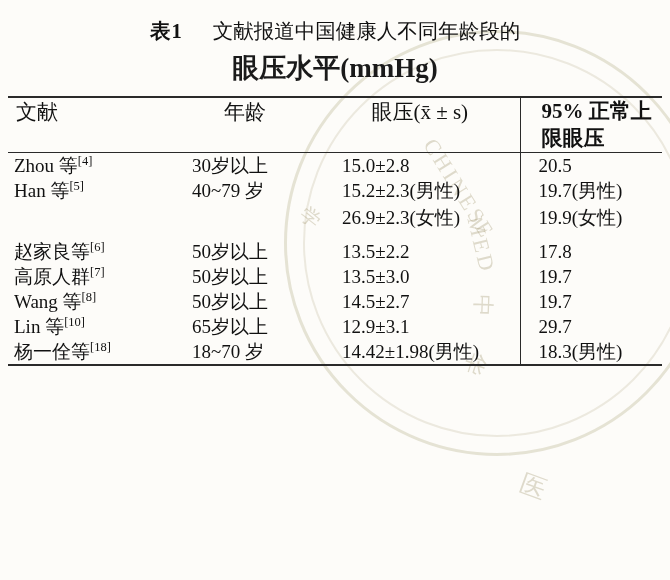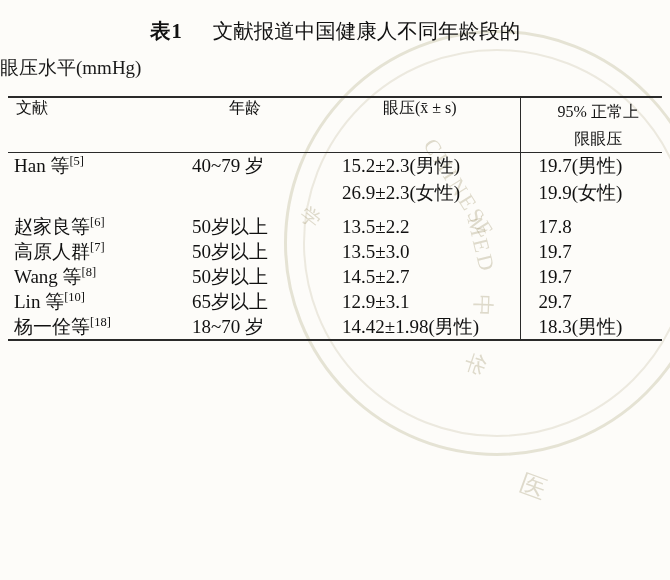--- a/index.html
+++ b/index.html
@@ -72,24 +72,25 @@
     font-size: 20.5px;
     line-height: 34px;
     color: #111;
   }
   .caption .cap-num {
     font-weight: bold;
     margin-right: 30px;
     letter-spacing: 1px;
   }
   .caption-line2 {
-    text-align: left;
-    font-size: 19px;
+    text-align: center;
+    font-size: 27px;
     line-height: 32px;
     padding-bottom: 8px;
+    font-weight: bold;
   }
 
   
   .rule-top {
     height: 2px;
     background: #2a2a2a;
     margin: 4px 8px 0 8px;
   }
   .rule-mid {
     height: 1px;
@@ -110,29 +111,29 @@
   table.t td, table.t th {
     padding: 0;
     vertical-align: top;
   }
   .col-ref   { width: 170px; }
   .col-age   { width: 150px; }
   .col-iop   { width: 200px; }
   .col-upper { width: 150px; }
 
   .hdr td {
-    font-size: 16px;
+    font-size: 21px;
     padding: 11px 0 12px 0;
     color: #111;
     margin-left: 28px;
   }
   .hdr .c-ref   { padding-left: 16px; text-align: left; }
   .hdr .c-age   { text-align: center; }
   .hdr .c-iop   { text-align: center; }
-  .hdr .c-upper { text-align: center; line-height: 27px; padding-left: 12px; padding-right: 6px; }
+  .hdr .c-upper { text-align: left; line-height: 27px; padding-left: 21px; padding-right: 6px; font-weight: bold; }
 
   .vrule {
     border-left: 1px solid #2a2a2a;
   }
 
   .body-row td {
     font-size: 19px;
     line-height: 25px;
     padding-top: 9px;
     padding-bottom: 9px;
@@ -199,20 +200,26 @@
 
     <table class="t">
       <colgroup>
         <col class="col-ref">
         <col class="col-age">
         <col class="col-iop">
         <col class="col-upper">
       </colgroup>
 
       <tbody>
+          <tr class="body-row">
+        <td class="c-ref"><span>Zhou 等</span><sup>[4]</sup></td>
+        <td class="c-age">30岁以上</td>
+        <td class="c-iop">15.0±2.8</td>
+        <td class="c-upper vrule">20.5</td>
+      </tr>
 
       <tr class="body-row">
         <td class="c-ref"><span>Han 等</span><sup>[5]</sup></td>
         <td class="c-age">40~79 岁</td>
         <td class="c-iop">15.2±2.3(男性)</td>
         <td class="c-upper vrule">19.7(男性)</td>
       </tr>
 
       <tr class="body-row tight">
         <td class="c-ref"></td>

